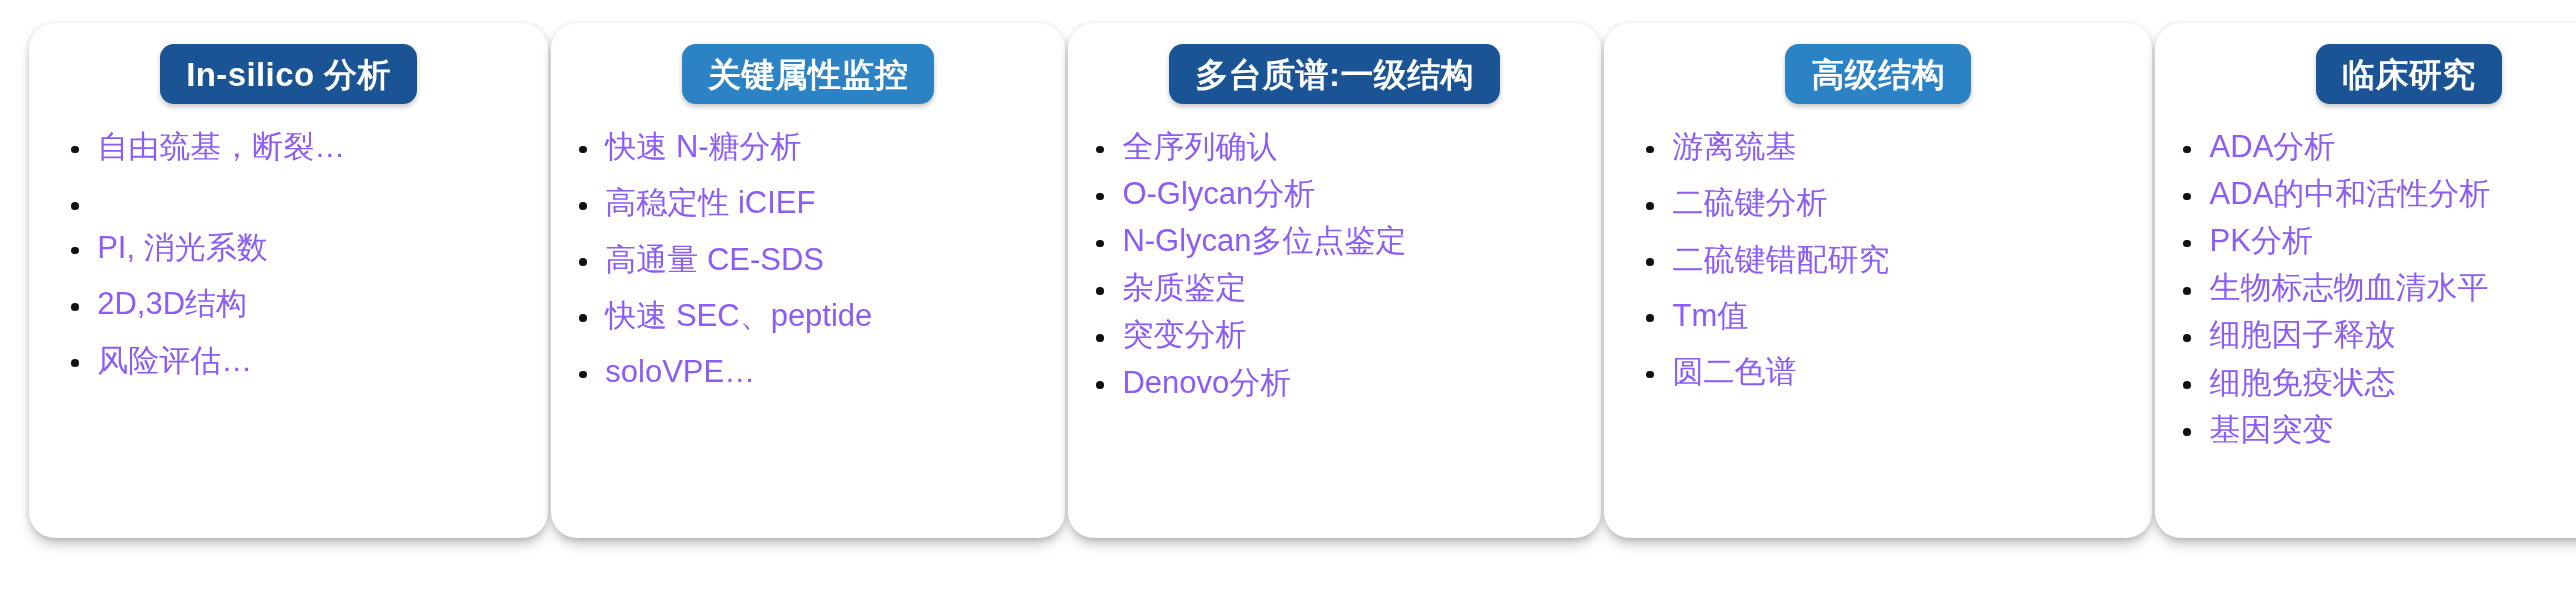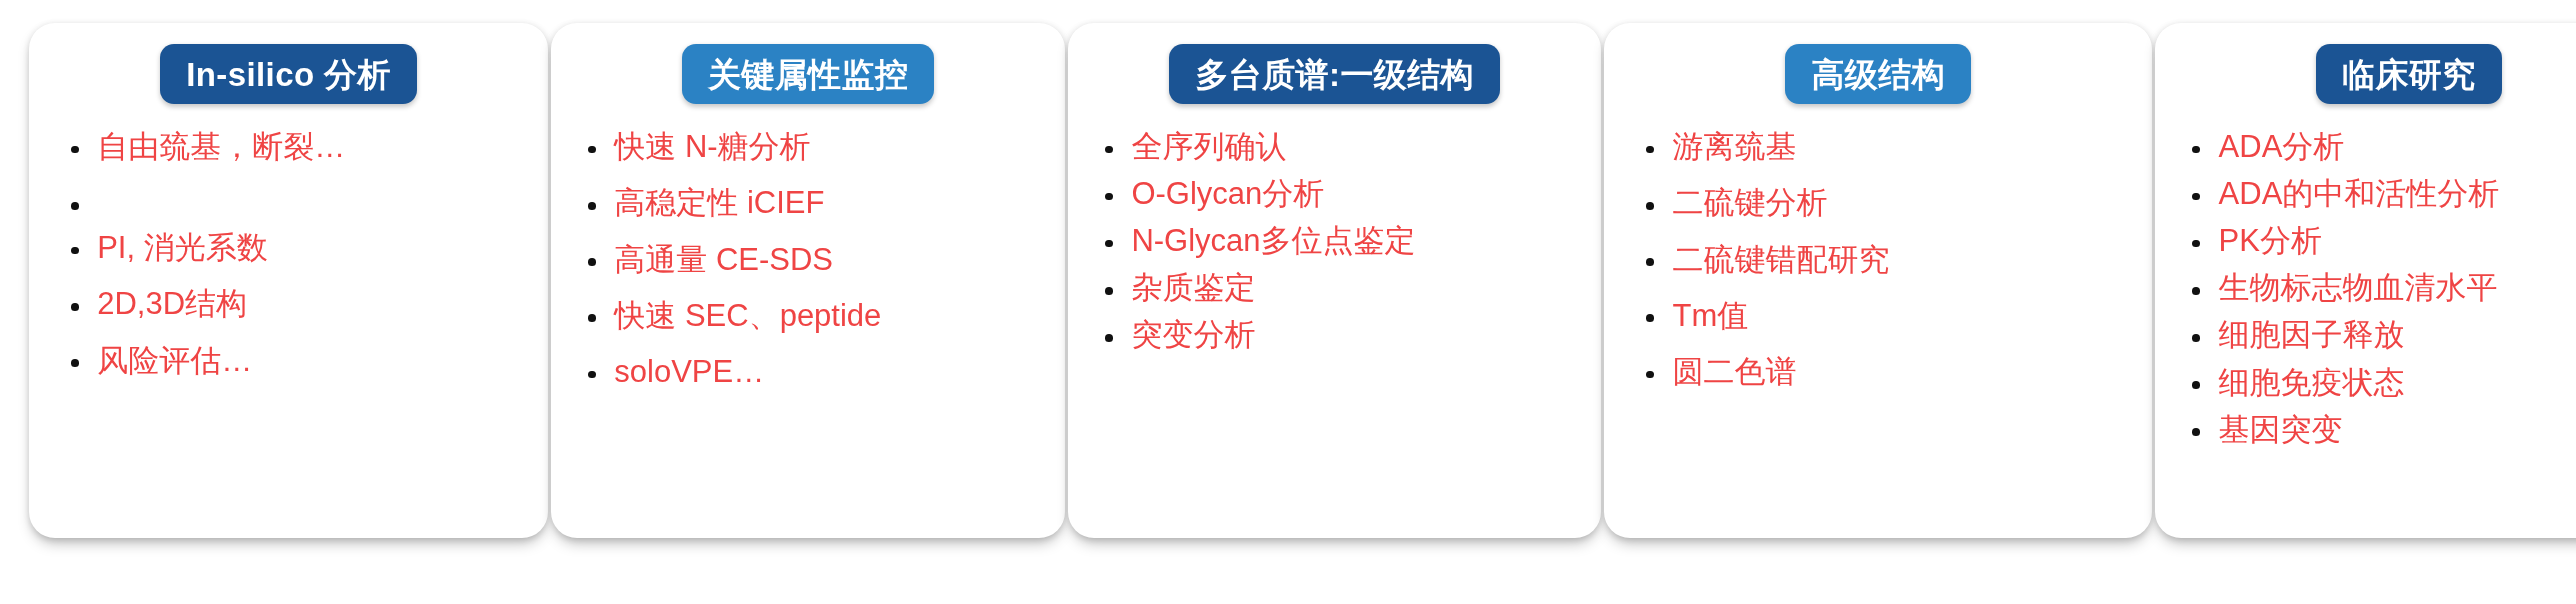--- a/index.html
+++ b/index.html
@@ -70,28 +70,28 @@
   }
   .pill-dark { background: #1B5494; }
   .pill-light { background: #2B82C4; }
 
   .bullets {
     list-style: none;
     margin: 0;
     padding: 0;
   }
   .bullets.pad-a { padding: 26px 0 0 42px; }
-  .bullets.pad-b { padding: 26px 0 0 37px; }
+  .bullets.pad-b { padding: 26px 0 0 28px; }
 
   .bullet {
     display: flex;
     align-items: flex-start;
     font-size: 31px;
     line-height: 1.12;
-    color: #ef4444;
+    color: #8b5cf6;
     margin-bottom: 21.6px;
     white-space: nowrap;
   }
   .bullet .dot {
     flex: 0 0 auto;
     width: 7.7px;
     height: 7.7px;
     border-radius: 50%;
     background: #111111;
     margin-top: 15.5px;
@@ -182,20 +182,24 @@
           <span class="txt">N-Glycan多位点鉴定</span>
         </li>
         <li class="bullet">
           <span class="dot"></span>
           <span class="txt">杂质鉴定</span>
         </li>
         <li class="bullet">
           <span class="dot"></span>
           <span class="txt">突变分析</span>
         </li>
+        <li class="bullet">
+          <span class="dot"></span>
+          <span class="txt">Denovo分析</span>
+        </li>
       </ul>
     </div>
 
     <div class="card card-4">
       <div class="pill-wrap">
         <div class="pill pill-light">高级结构</div>
       </div>
       <ul class="bullets pad-a">
         <li class="bullet">
           <span class="dot"></span>

